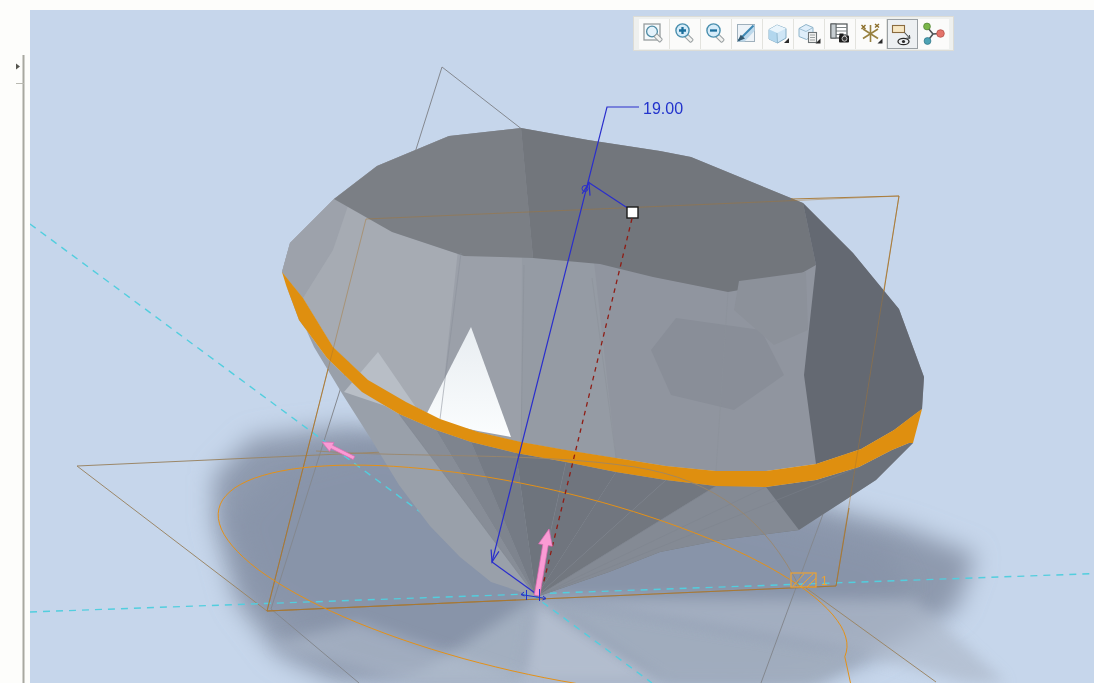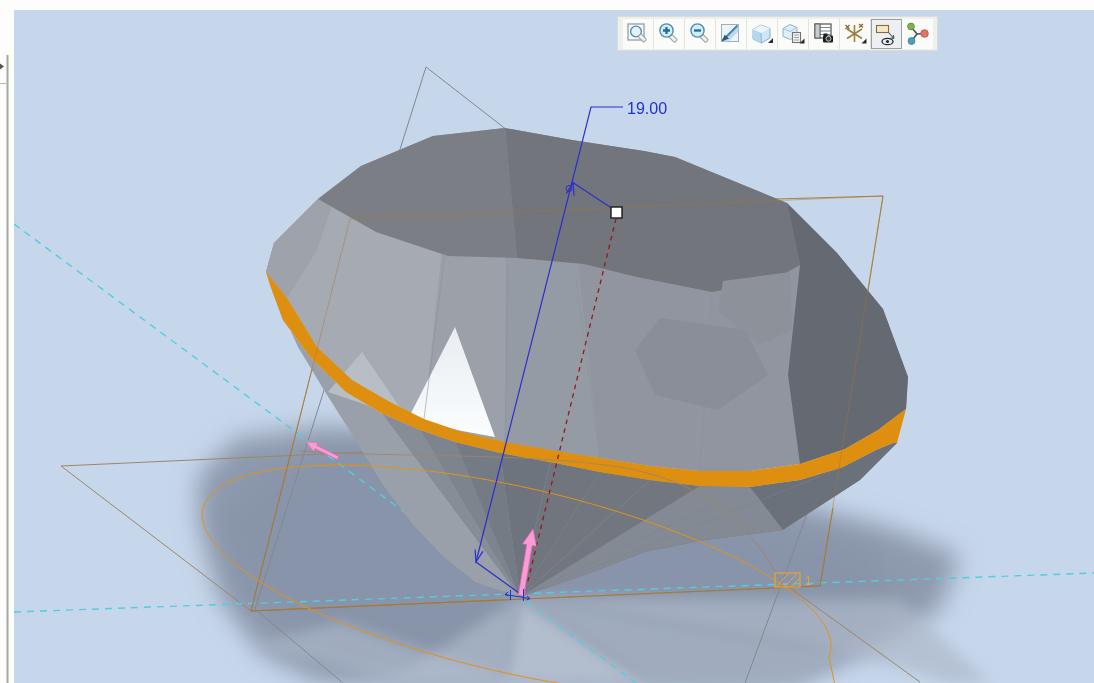--- a/index.html
+++ b/index.html
@@ -1,16 +1,16 @@
 <!DOCTYPE html>
 <html><head>
 <meta charset="utf-8">
 <style>
   html,body{margin:0;padding:0;width:1094px;height:683px;overflow:hidden;background:#fdfdfb;}
-  #stage{position:absolute;left:0;top:0;width:872px;height:683px;font-family:"Liberation Sans",sans-serif;}
+  #stage{position:absolute;left:16px;top:0;width:872px;height:683px;font-family:"Liberation Sans",sans-serif;}
   #toolbar{position:absolute;left:617px;top:16px;width:321px;height:35px;background:#eef0ee;border:1px solid #dcdcd6;box-sizing:border-box;}
   .btn{position:absolute;top:2px;width:31px;height:30px;background:#fbfbfa;border-right:1px solid #e3e3de;box-sizing:border-box;}
   .btn svg{position:absolute;left:2px;top:2px;}
 </style>
 </head>
 <body>
 <div id="stage">
 <svg width="1094" height="683" viewBox="0 0 1094 683" xmlns="http://www.w3.org/2000/svg">
 <defs>
   <filter id="blur12" x="-30%" y="-30%" width="160%" height="160%">

